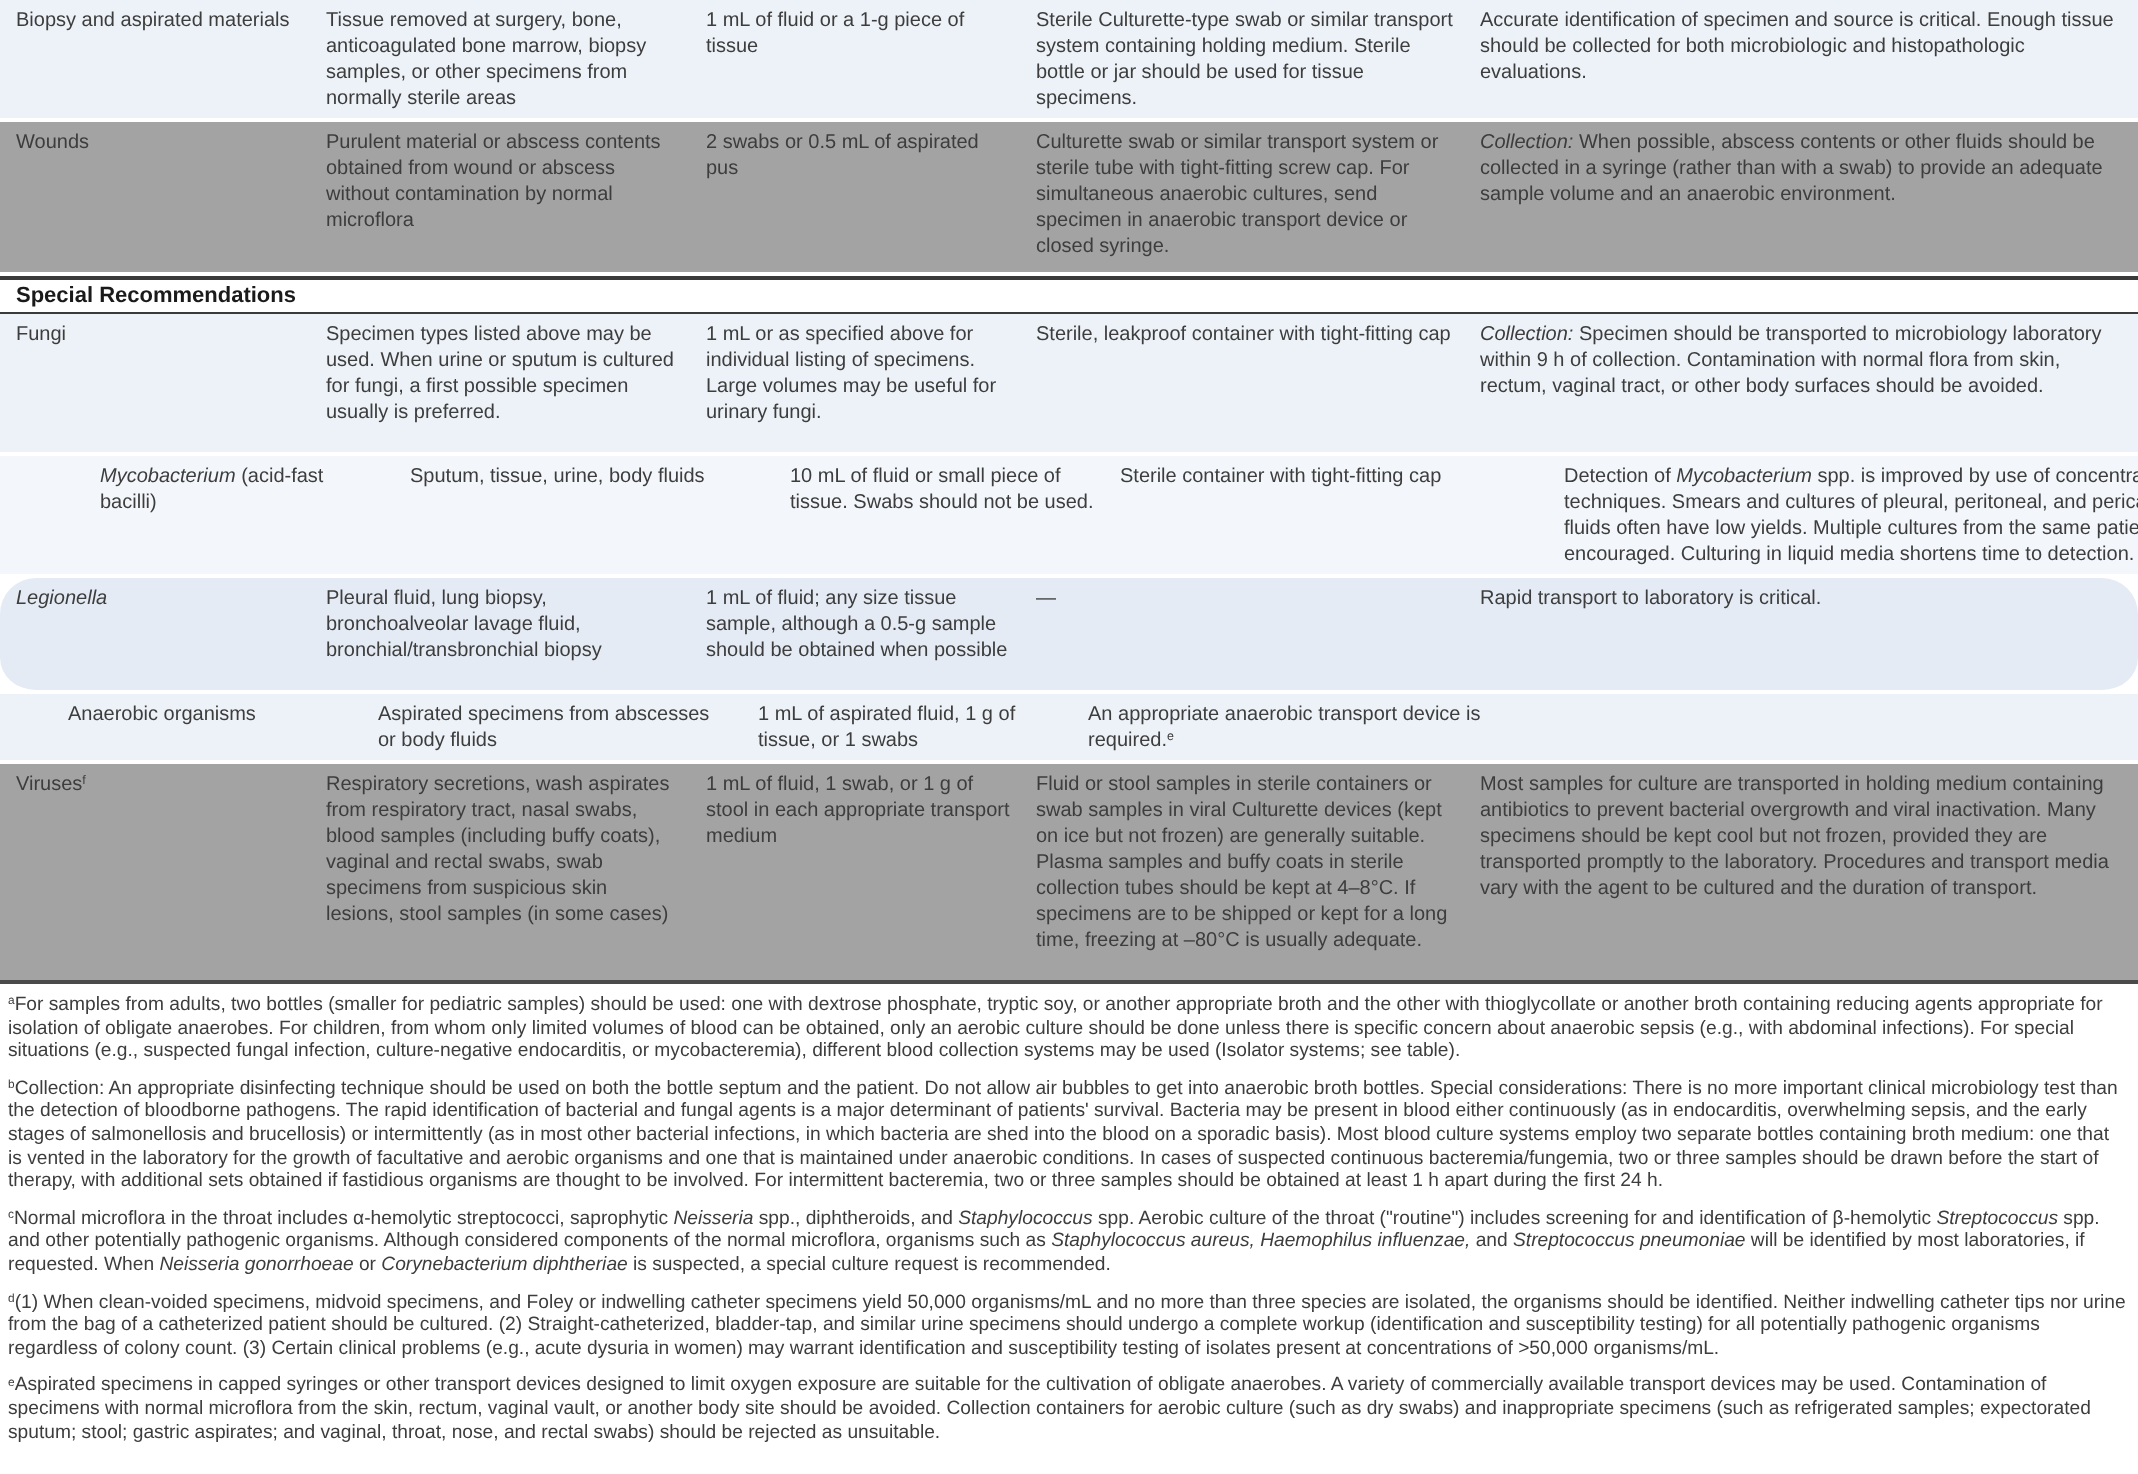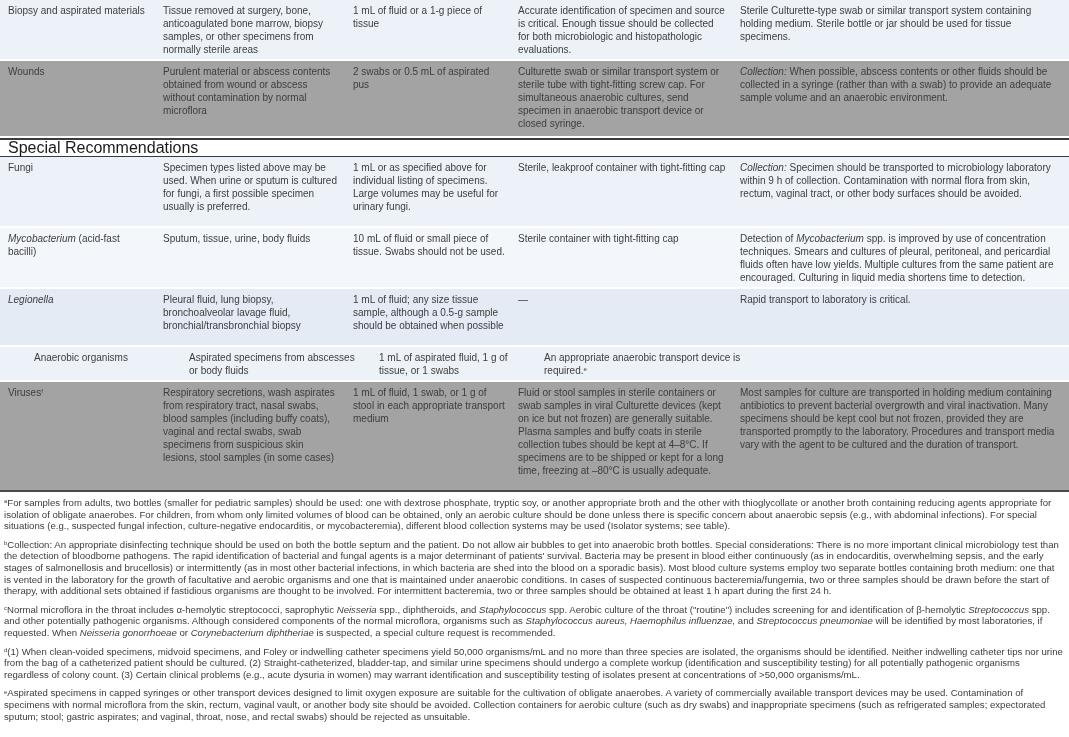--- a/index.html
+++ b/index.html
@@ -20,35 +20,35 @@
   .trow:last-child { border-bottom: 2px solid #4a4a4a; }
   .cell {
     padding: 4px 10px 3px 3px;
     font-size: 10px;
     line-height: 13px;
   }
   .c1 { padding-left: 8px; }
   .shade-a { background: #edf2f8; }
   .shade-b { background: #a3a3a3; }
   .shade-c { background: #f3f6fa; }
-  .shade-d { background: #e4ebf4; }
+  .shade-d { background: #e4ebf4; border-radius: 18px; }
   .section-row {
     background: #ffffff;
     border-top: 2px solid #3a3a3a;
     border-bottom: 1px solid #3a3a3a;
-    font-weight: normal;
-    font-size: 16px;
+    font-weight: bold;
+    font-size: 11px;
     line-height: 14px;
     color: #1a1a1a;
     padding: 1px 0 1px 8px;
   }
   .r1 { min-height: 57px; }
   .r2 { min-height: 77px; }
   .r3 { min-height: 71px; }
-  .r4 { min-height: 55px; }
+  .r4 { min-height: 55px; padding-left: 42px; }
   .r5 { min-height: 58px; }
   .r6 { min-height: 33px; padding-left: 26px; }
   .r7 { min-height: 110px; }
   sup {
     font-size: 0.62em;
     line-height: 0;
     vertical-align: baseline;
     position: relative;
     top: -0.45em;
   }
@@ -62,22 +62,22 @@
 </style>
 </head>
 <body>
 
 <div class="spec-table">
 
   <div class="trow shade-a r1">
     <div class="cell c1"><span>Biopsy and aspirated materials</span></div>
     <div class="cell"><span>Tissue removed at surgery, bone, anticoagulated bone marrow, biopsy samples, or other specimens from normally sterile areas</span></div>
     <div class="cell"><span>1 mL of fluid or a 1-g piece of tissue</span></div>
+    <div class="cell"><span>Sterile Culturette-type swab or similar transport system containing holding medium. Sterile bottle or jar should be used for tissue specimens.</span></div>
     <div class="cell"><span>Accurate identification of specimen and source is critical. Enough tissue should be collected for both microbiologic and histopathologic evaluations.</span></div>
-    <div class="cell"><span>Sterile Culturette-type swab or similar transport system containing holding medium. Sterile bottle or jar should be used for tissue specimens.</span></div>
   </div>
 
   <div class="trow shade-b r2">
     <div class="cell c1"><span>Wounds</span></div>
     <div class="cell"><span>Purulent material or abscess contents obtained from wound or abscess without contamination by normal microflora</span></div>
     <div class="cell"><span>2 swabs or 0.5 mL of aspirated pus</span></div>
     <div class="cell"><span>Culturette swab or similar transport system or sterile tube with tight-fitting screw cap. For simultaneous anaerobic cultures, send specimen in anaerobic transport device or closed syringe.</span></div>
     <div class="cell"><span style="font-style: italic;">Collection:</span><span> When possible, abscess contents or other fluids should be collected in a syringe (rather than with a swab) to provide an adequate sample volume and an anaerobic environment.</span></div>
   </div>
 

